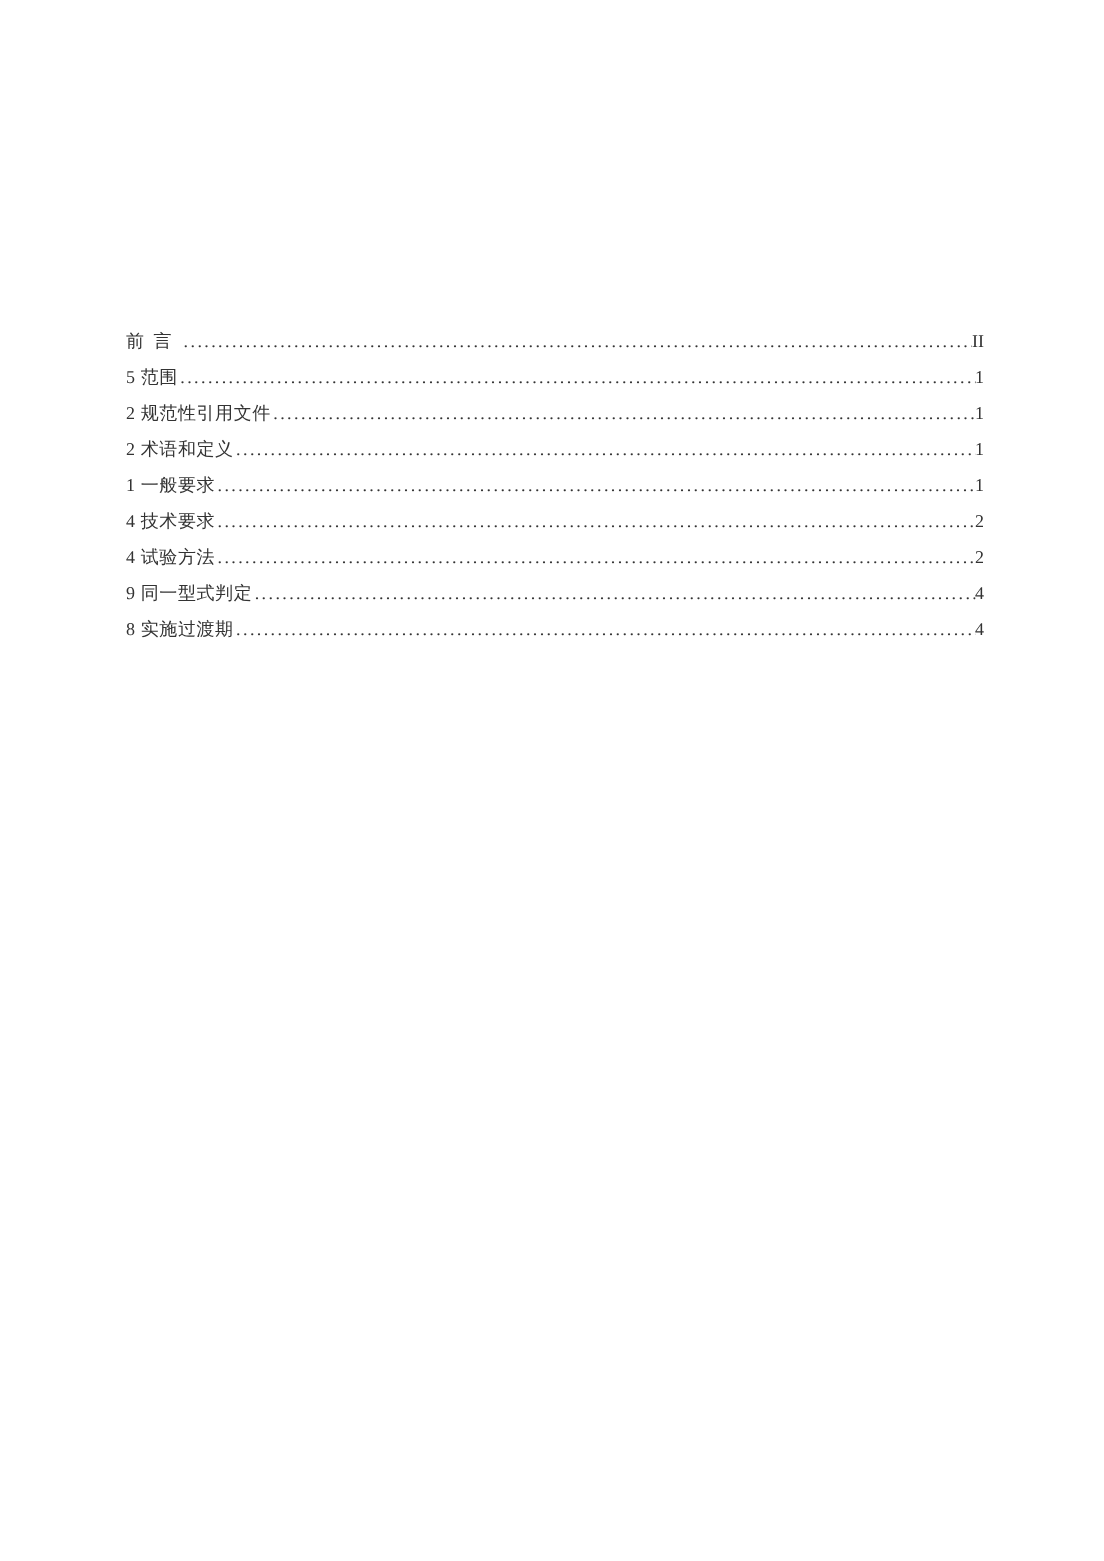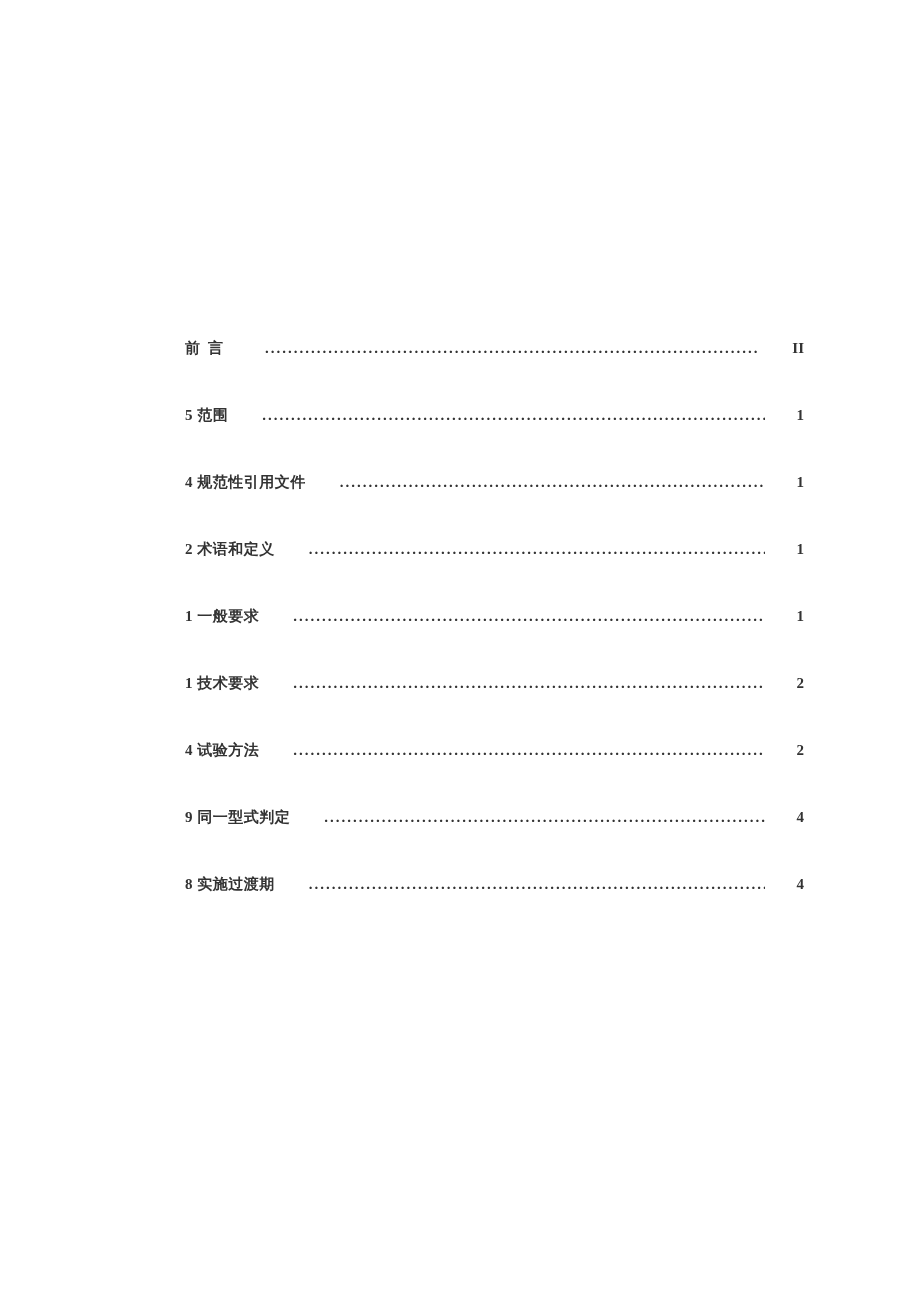--- a/index.html
+++ b/index.html
@@ -1,19 +1,18 @@
 <!DOCTYPE html>
 <html><head>
   <meta charset="utf-8">
   <style>
     * {
-      margin: 16px;
+      margin: 0;
       padding: 0;
       box-sizing: border-box;
-      font-weight: bold;
     }
     body {
       width: 920px;
       height: 1301px;
       background: #ffffff;
       font-family: "SimSun", "宋体", serif;
       font-size: 15px;
       color: #333333;
       padding-top: 275px;
       padding-left: 105px;
@@ -56,36 +55,36 @@
     <span class="toc-label spaced">前言</span>
     <span class="toc-dots"></span>
     <span class="toc-page">II</span>
   </div>
   <div class="toc-entry">
     <span class="toc-label">5 范围</span>
     <span class="toc-dots"></span>
     <span class="toc-page">1</span>
   </div>
   <div class="toc-entry">
-    <span class="toc-label">4 规范性引用文件</span>
+    <span class="toc-label">2 规范性引用文件</span>
     <span class="toc-dots"></span>
     <span class="toc-page">1</span>
   </div>
   <div class="toc-entry">
     <span class="toc-label">2 术语和定义</span>
     <span class="toc-dots"></span>
     <span class="toc-page">1</span>
   </div>
   <div class="toc-entry">
     <span class="toc-label">1  一般要求</span>
     <span class="toc-dots"></span>
     <span class="toc-page">1</span>
   </div>
   <div class="toc-entry">
-    <span class="toc-label">1 技术要求</span>
+    <span class="toc-label">4 技术要求</span>
     <span class="toc-dots"></span>
     <span class="toc-page">2</span>
   </div>
   <div class="toc-entry">
     <span class="toc-label">4 试验方法</span>
     <span class="toc-dots"></span>
     <span class="toc-page">2</span>
   </div>
   <div class="toc-entry">
     <span class="toc-label">9 同一型式判定</span>

